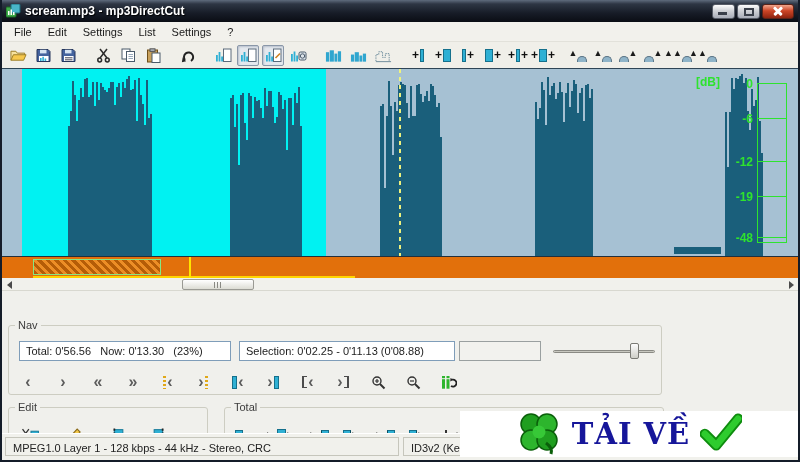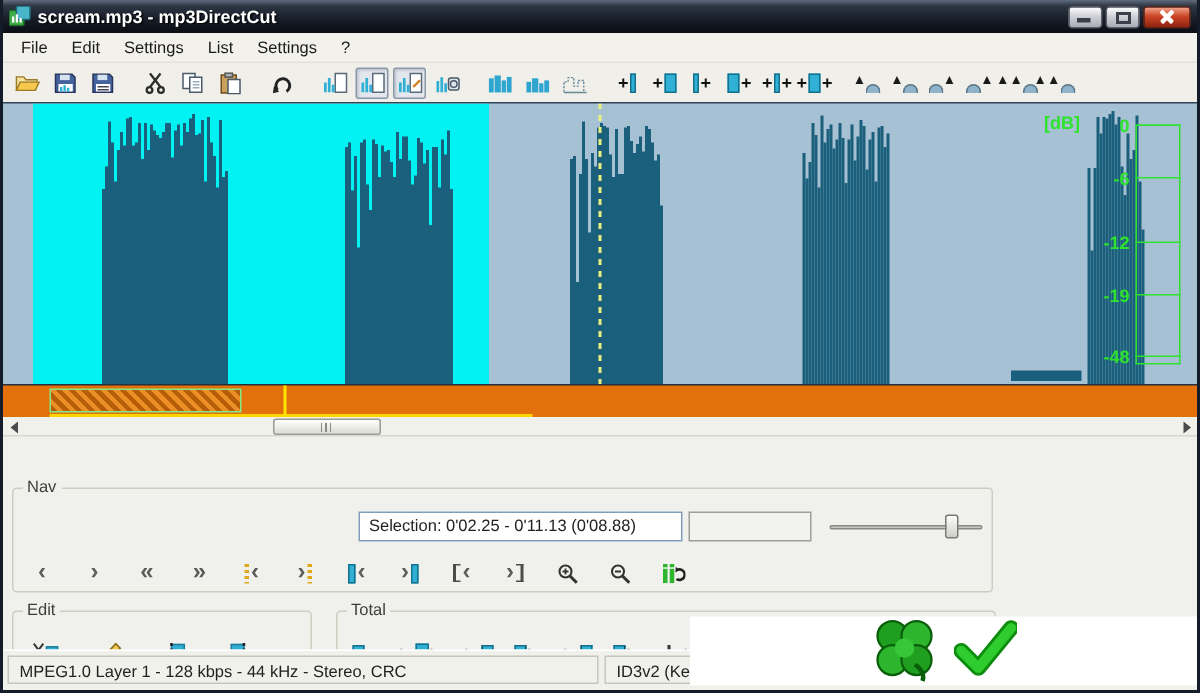--- a/index.html
+++ b/index.html
@@ -572,20 +572,21 @@
         <i class="tri-r"></i>
       </span>
     <span class="sb-thumb" id="sbthumb" style="left: 180px; width: 72px;">
         <i class="sb-grip"></i>
       </span>
   </div>
 
   <div class="panel">
     <fieldset class="grp grp-nav">
       <legend>Nav</legend>
+      <div class="field f1">Total: 0'56.56   Now: 0'13.30   (23%)</div>
       <div class="field f2">Selection: 0'02.25 - 0'11.13 (0'08.88)</div>
       <div class="field f3"></div>
       <div class="slider">
         <i class="sl-track"></i>
         <i class="sl-thumb" id="slthumb" style="left: calc(78% - 4px);"></i>
       </div>
       <div class="navbtns">
           <button class="pbtn">
             <span class="glyph chev">‹</span>
           </button>
@@ -746,20 +747,21 @@
         <g stroke="#0a5f0a" stroke-width="1.5">
           <circle cx="15" cy="15" r="10" fill="#1f9e1f"></circle>
           <circle cx="31" cy="15" r="10" fill="#2db52d"></circle>
           <circle cx="15" cy="31" r="10" fill="#2db52d"></circle>
           <circle cx="31" cy="31" r="10" fill="#1f9e1f"></circle>
         </g>
         <circle cx="23" cy="23" r="6.5" fill="#37c837"></circle>
         <path d="M30 34 q7 5 5 11" stroke="#0a5f0a" stroke-width="3" fill="none"></path>
       </svg>
     </span>
+    <span class="wm-text">TẢI VỀ</span>
     <span>
       <svg width="42" height="38" viewBox="0 0 44 40">
         <path d="M5 22 L17 34 L40 6" stroke="#0e8c0e" stroke-width="11" fill="none" stroke-linecap="round" stroke-linejoin="round"></path>
         <path d="M5 22 L17 34 L40 6" stroke="#2ecc2e" stroke-width="7" fill="none" stroke-linecap="round" stroke-linejoin="round"></path>
       </svg>
     </span>
   </div>
 
 </div>
 

